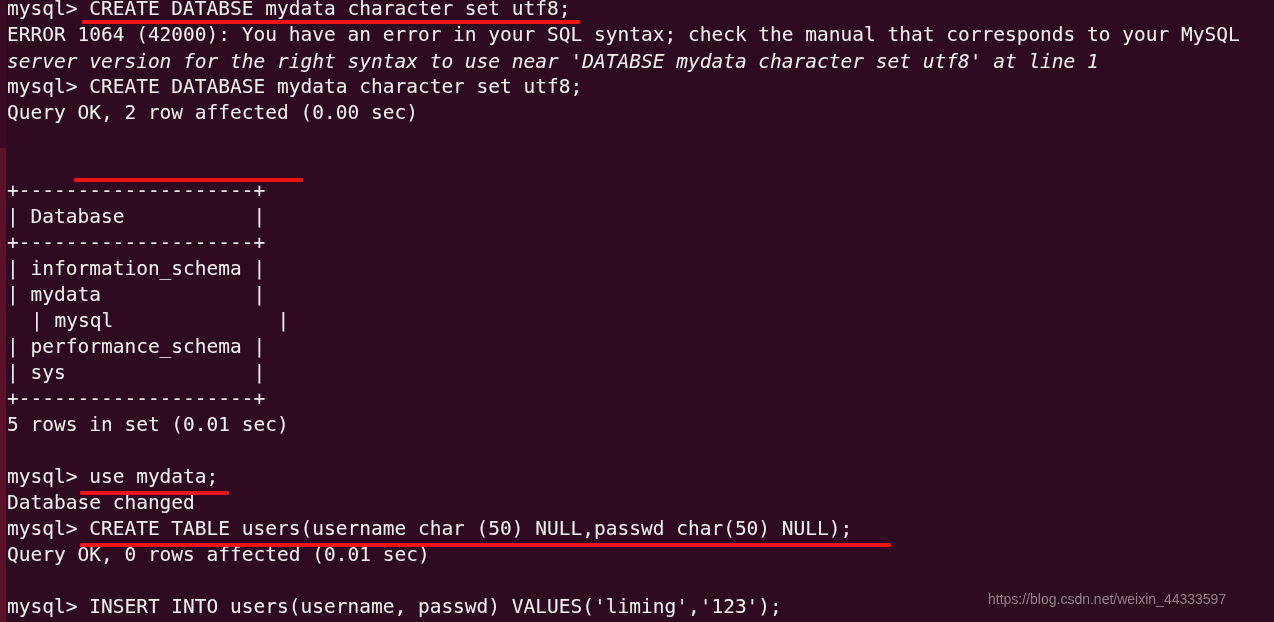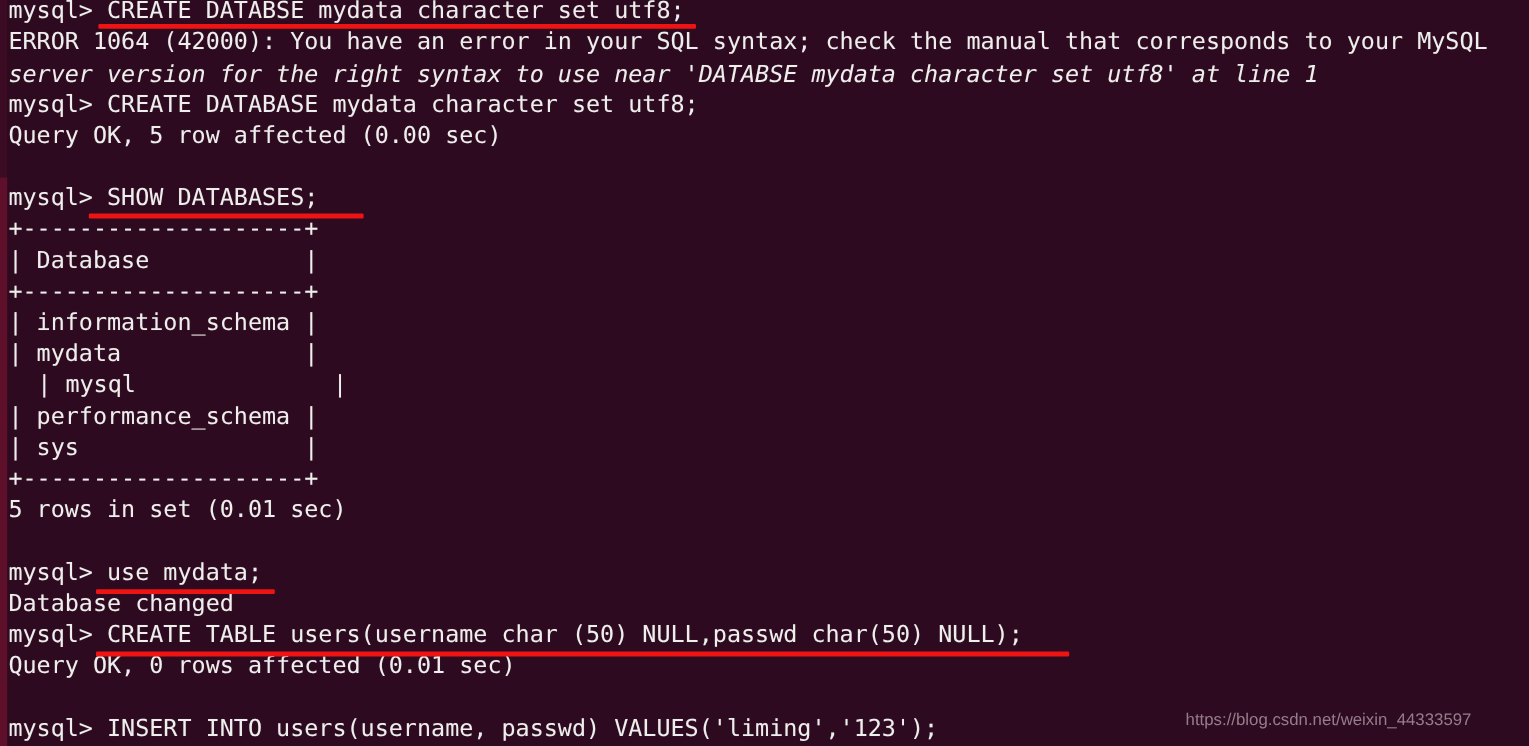--- a/index.html
+++ b/index.html
@@ -82,23 +82,22 @@
   <div id="scroll-trough" style="background: rgb(94, 15, 42);">
     <div id="scroll-thumb"></div>
   </div>
   <div id="scroll-inner-edge"></div>
 
   <div id="term">
       <div class="line" style="top: -4px;">mysql&gt; CREATE DATABSE mydata character set utf8;</div>
       <div class="line" style="top: 22px;">ERROR 1064 (42000): You have an error in your SQL syntax; check the manual that corresponds to your MySQL</div>
       <div class="line" style="top: 49px; font-style: italic;">server version for the right syntax to use near 'DATABSE mydata character set utf8' at line 1</div>
       <div class="line" style="top: 74px;">mysql&gt; CREATE DATABASE mydata character set utf8;</div>
-      <div class="line" style="top: 100px;">Query OK, 5 row affected (0.00 sec)</div>
+      <div class="line" style="top: 100px;">Query OK, 2 row affected (0.00 sec)</div>
       <div class="line" style="top: 126px;"></div>
-      <div class="line" style="top: 152px;">mysql&gt; SHOW DATABASES;</div>
       <div class="line" style="top: 178px;">+--------------------+</div>
       <div class="line" style="top: 204px;">| Database           |</div>
       <div class="line" style="top: 230px;">+--------------------+</div>
       <div class="line" style="top: 256px;">| information_schema |</div>
       <div class="line" style="top: 282px;">| mydata             |</div>
       <div class="line" style="top: 308px; margin-left: 24px;">| mysql              |</div>
       <div class="line" style="top: 334px;">| performance_schema |</div>
       <div class="line" style="top: 360px;">| sys                |</div>
       <div class="line" style="top: 386px;">+--------------------+</div>
       <div class="line" style="top: 412px;">5 rows in set (0.01 sec)</div>

